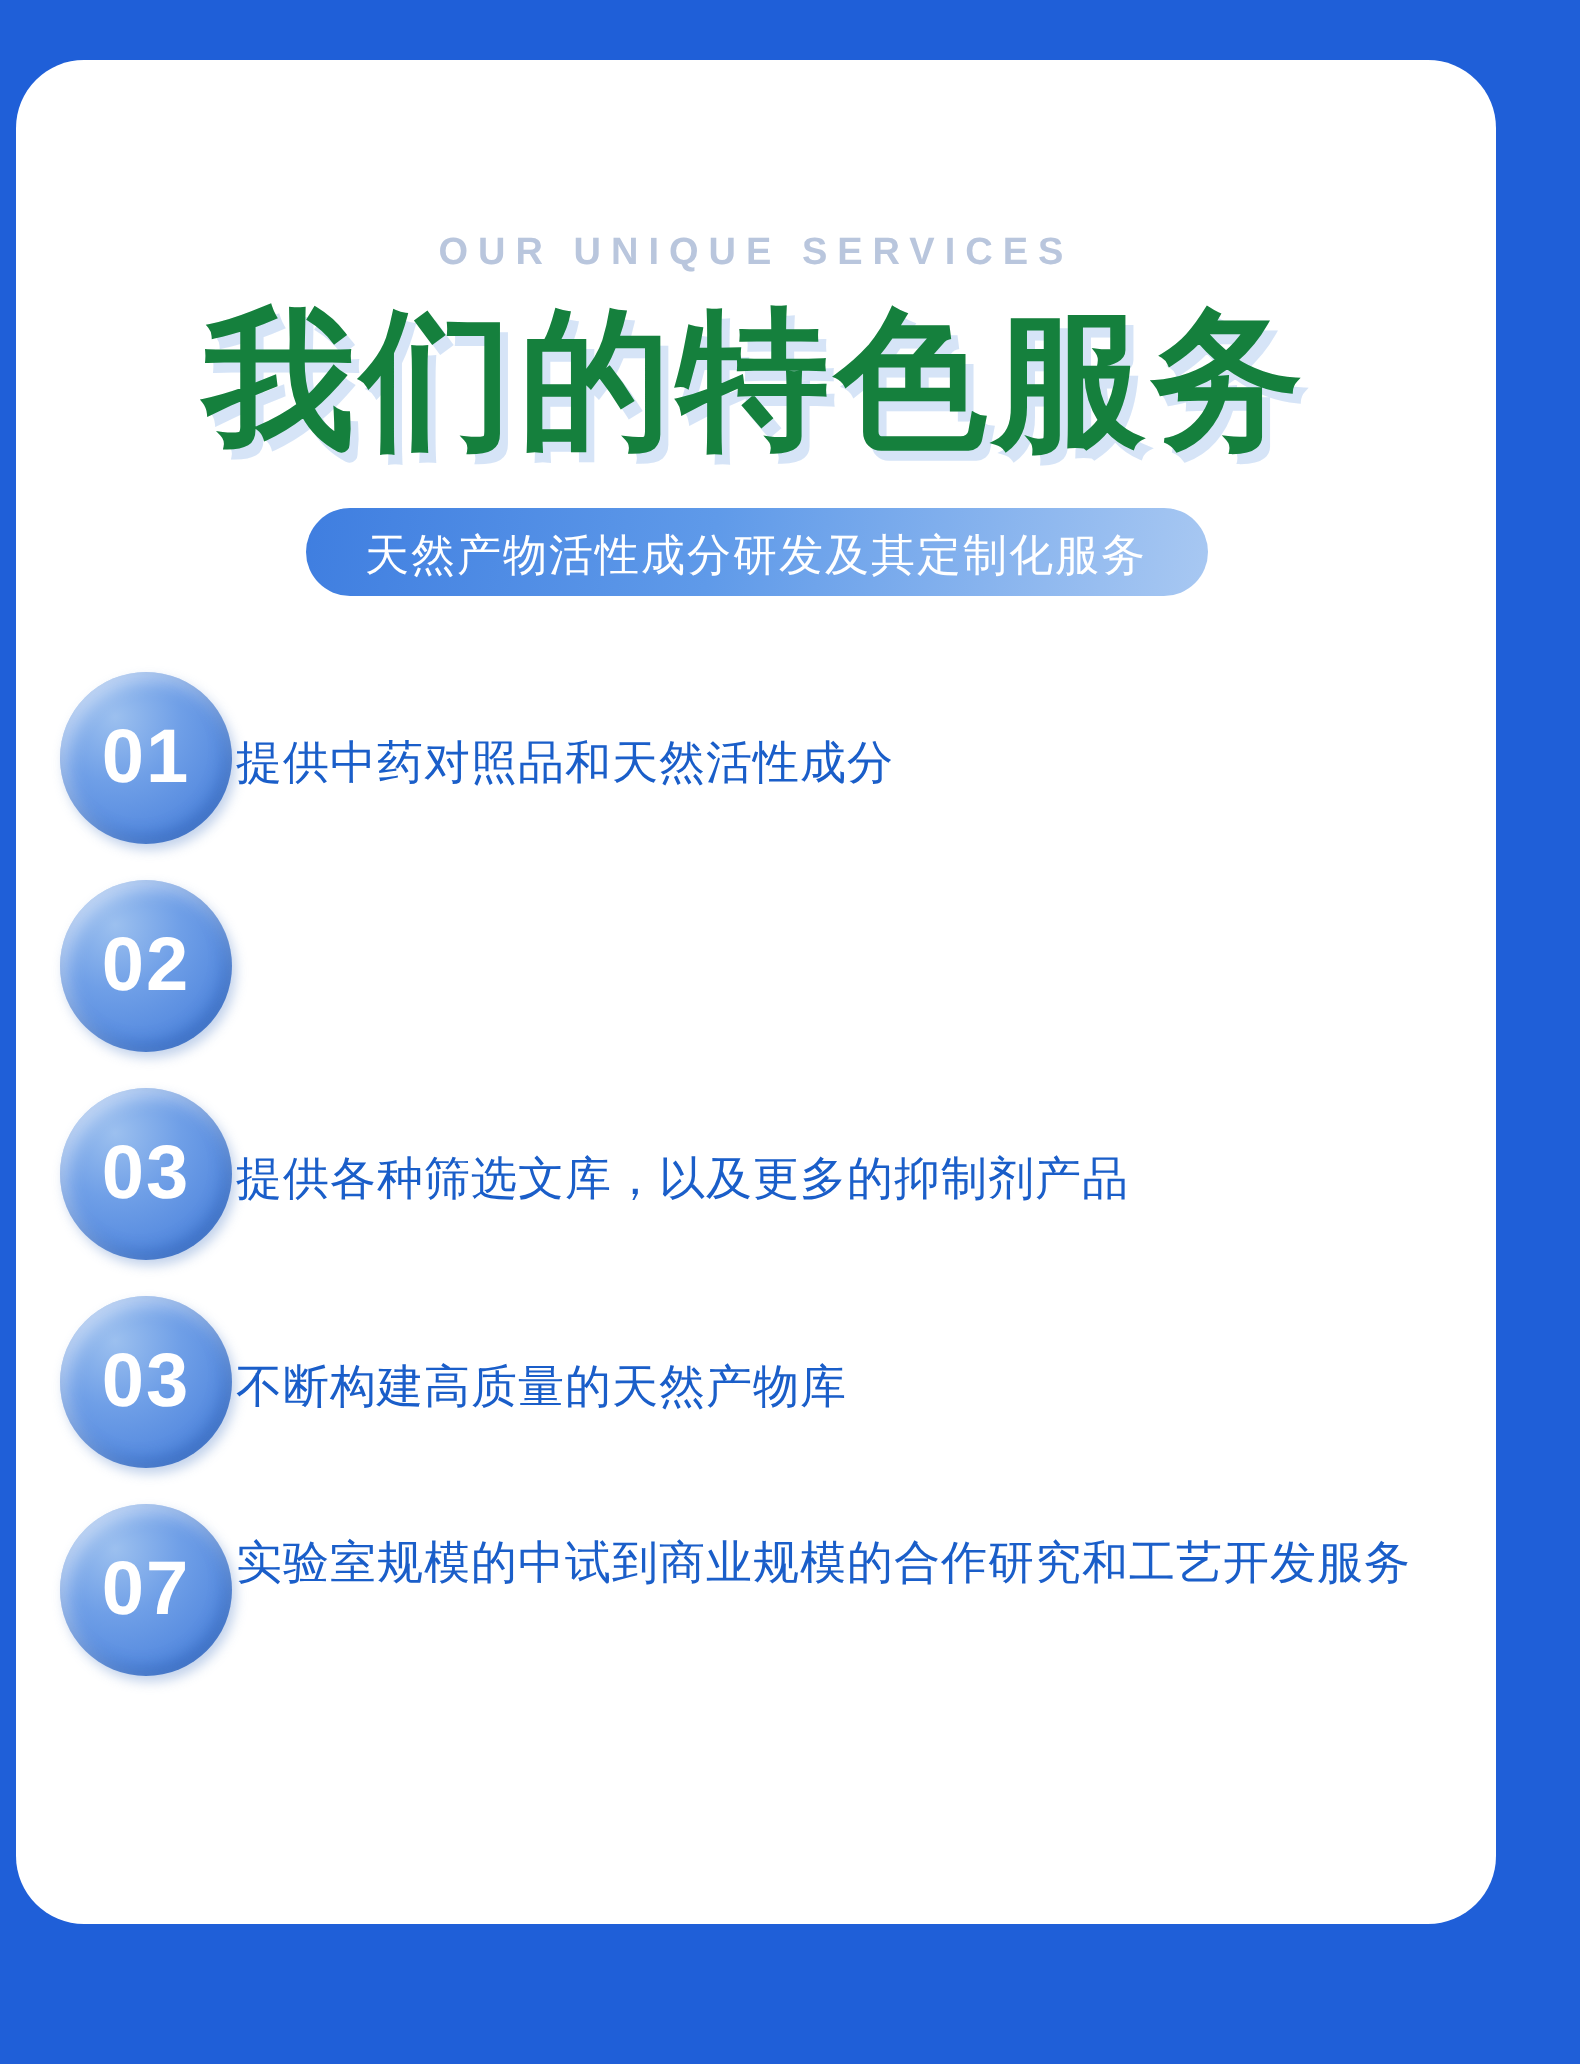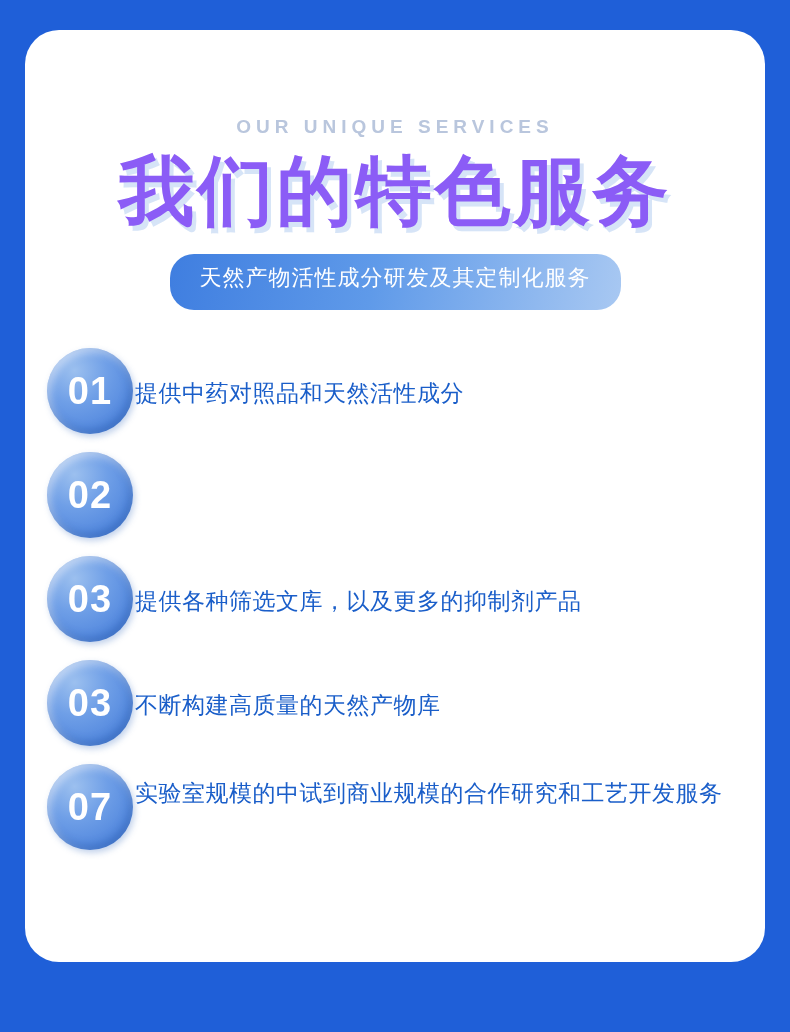--- a/index.html
+++ b/index.html
@@ -7,21 +7,21 @@
   body {
     width: 790px;
     height: 1032px;
     background: #1f5fd8;
     font-family: "Liberation Sans", sans-serif;
     overflow: hidden;
   }
 
   .poster {
     position: absolute;
-    left: 25px;
+    left: 8px;
     top: 30px;
     width: 740px;
     height: 932px;
     background: #ffffff;
     border-radius: 34px;
   }
 
   
   .eyebrow {
     text-align: center;
@@ -30,35 +30,35 @@
     font-weight: bold;
     letter-spacing: 5px;
     color: #b9c6dd;
   }
 
   .main-title {
     text-align: center;
     margin-top: 12px;
     font-size: 76px;
     font-weight: bold;
-    color: #8b5cf6;
+    color: #15803d;
     letter-spacing: 3px;
     line-height: 1.08;
     text-shadow: 4px 5px 0 rgba(180, 205, 240, 0.55);
   }
 
   .subtitle-wrap {
     display: flex;
     justify-content: center;
     margin-top: 22px;
   }
 
   .subtitle {
     display: inline-block;
-    padding: 9px 30px 17px;
+    padding: 9px 30px 5px;
     border-radius: 24px;
     background: linear-gradient(100deg, #3f7ee0 0%, #5f9ae9 45%, #a8c8f2 100%);
     color: #ffffff;
     font-size: 22px;
     letter-spacing: 1px;
     white-space: nowrap;
   }
 
   
   .list {

